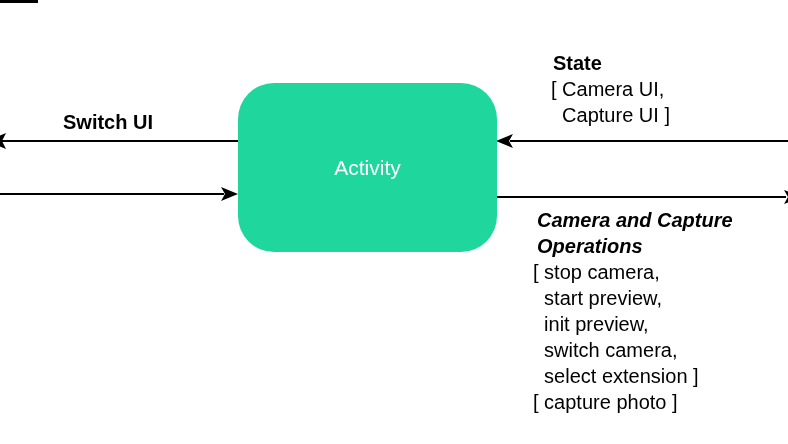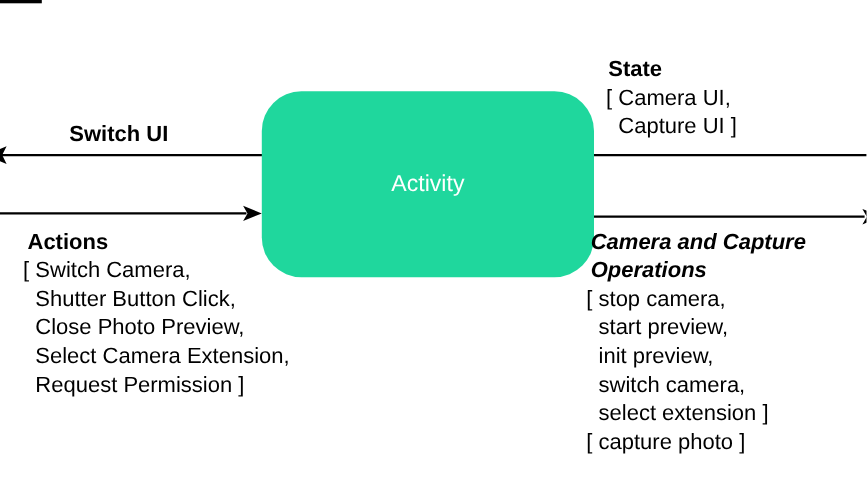--- a/index.html
+++ b/index.html
@@ -5,21 +5,21 @@
   html,body{margin:0;padding:0;background:#ffffff;}
   .stage{
     position:relative;width:788px;height:444px;background:#ffffff;
     font-family:"Liberation Sans",sans-serif;color:#000;overflow:hidden;
   }
   .lines-svg{position:absolute;left:0;top:0;}
   .txtblock{position:absolute;font-size:20px;line-height:26px;}
   .txtblock .ln{white-space:pre;}
   .hdr{font-weight:700;}
   .activity-box{
-    position:absolute;left:238px;top:83px;width:302px;height:169px;
+    position:absolute;left:238px;top:83px;width:259px;height:169px;
     border-radius:36px;display:flex;align-items:center;justify-content:center;
     font-size:21px;color:#ffffff;
   }
   .update-ui{position:absolute;left:63px;top:109px;font-size:20px;line-height:26px;font-weight:700;}
   .cutoff-bar{position:absolute;left:0;top:0;width:38px;height:3px;background:#000;}
   .ops-title{font-weight:700;width:216px;line-height:26px;}
 </style>
 </head>
 <body>
 
@@ -47,28 +47,20 @@
   </div>
 
   <div class="update-ui">Switch UI</div>
 
   <div class="txtblock" style="left:551px;top:50px;">
     <div class="ln hdr" style="padding-left:2px;">State</div>
     <div class="ln">[ Camera UI,</div>
     <div class="ln">  Capture UI ]</div>
   </div>
 
-  <div class="txtblock" style="left:21px;top:207px;">
-    <div class="ln hdr" style="padding-left:4px;">Actions</div>
-    <div class="ln">[ Switch Camera,</div>
-    <div class="ln">  Shutter Button Click,</div>
-    <div class="ln">  Close Photo Preview,</div>
-    <div class="ln">  Select Camera Extension,</div>
-    <div class="ln">  Request Permission ]</div>
-  </div>
 
   <div class="txtblock" style="left:533px;top:207px;">
     <div class="ops-title" style="padding-left:4px;font-style:italic;">Camera and Capture Operations</div>
     <div class="ln">[ stop camera,</div>
     <div class="ln">  start preview,</div>
     <div class="ln">  init preview,</div>
     <div class="ln">  switch camera,</div>
     <div class="ln">  select extension ]</div>
     <div class="ln">[ capture photo ]</div>
   </div>

